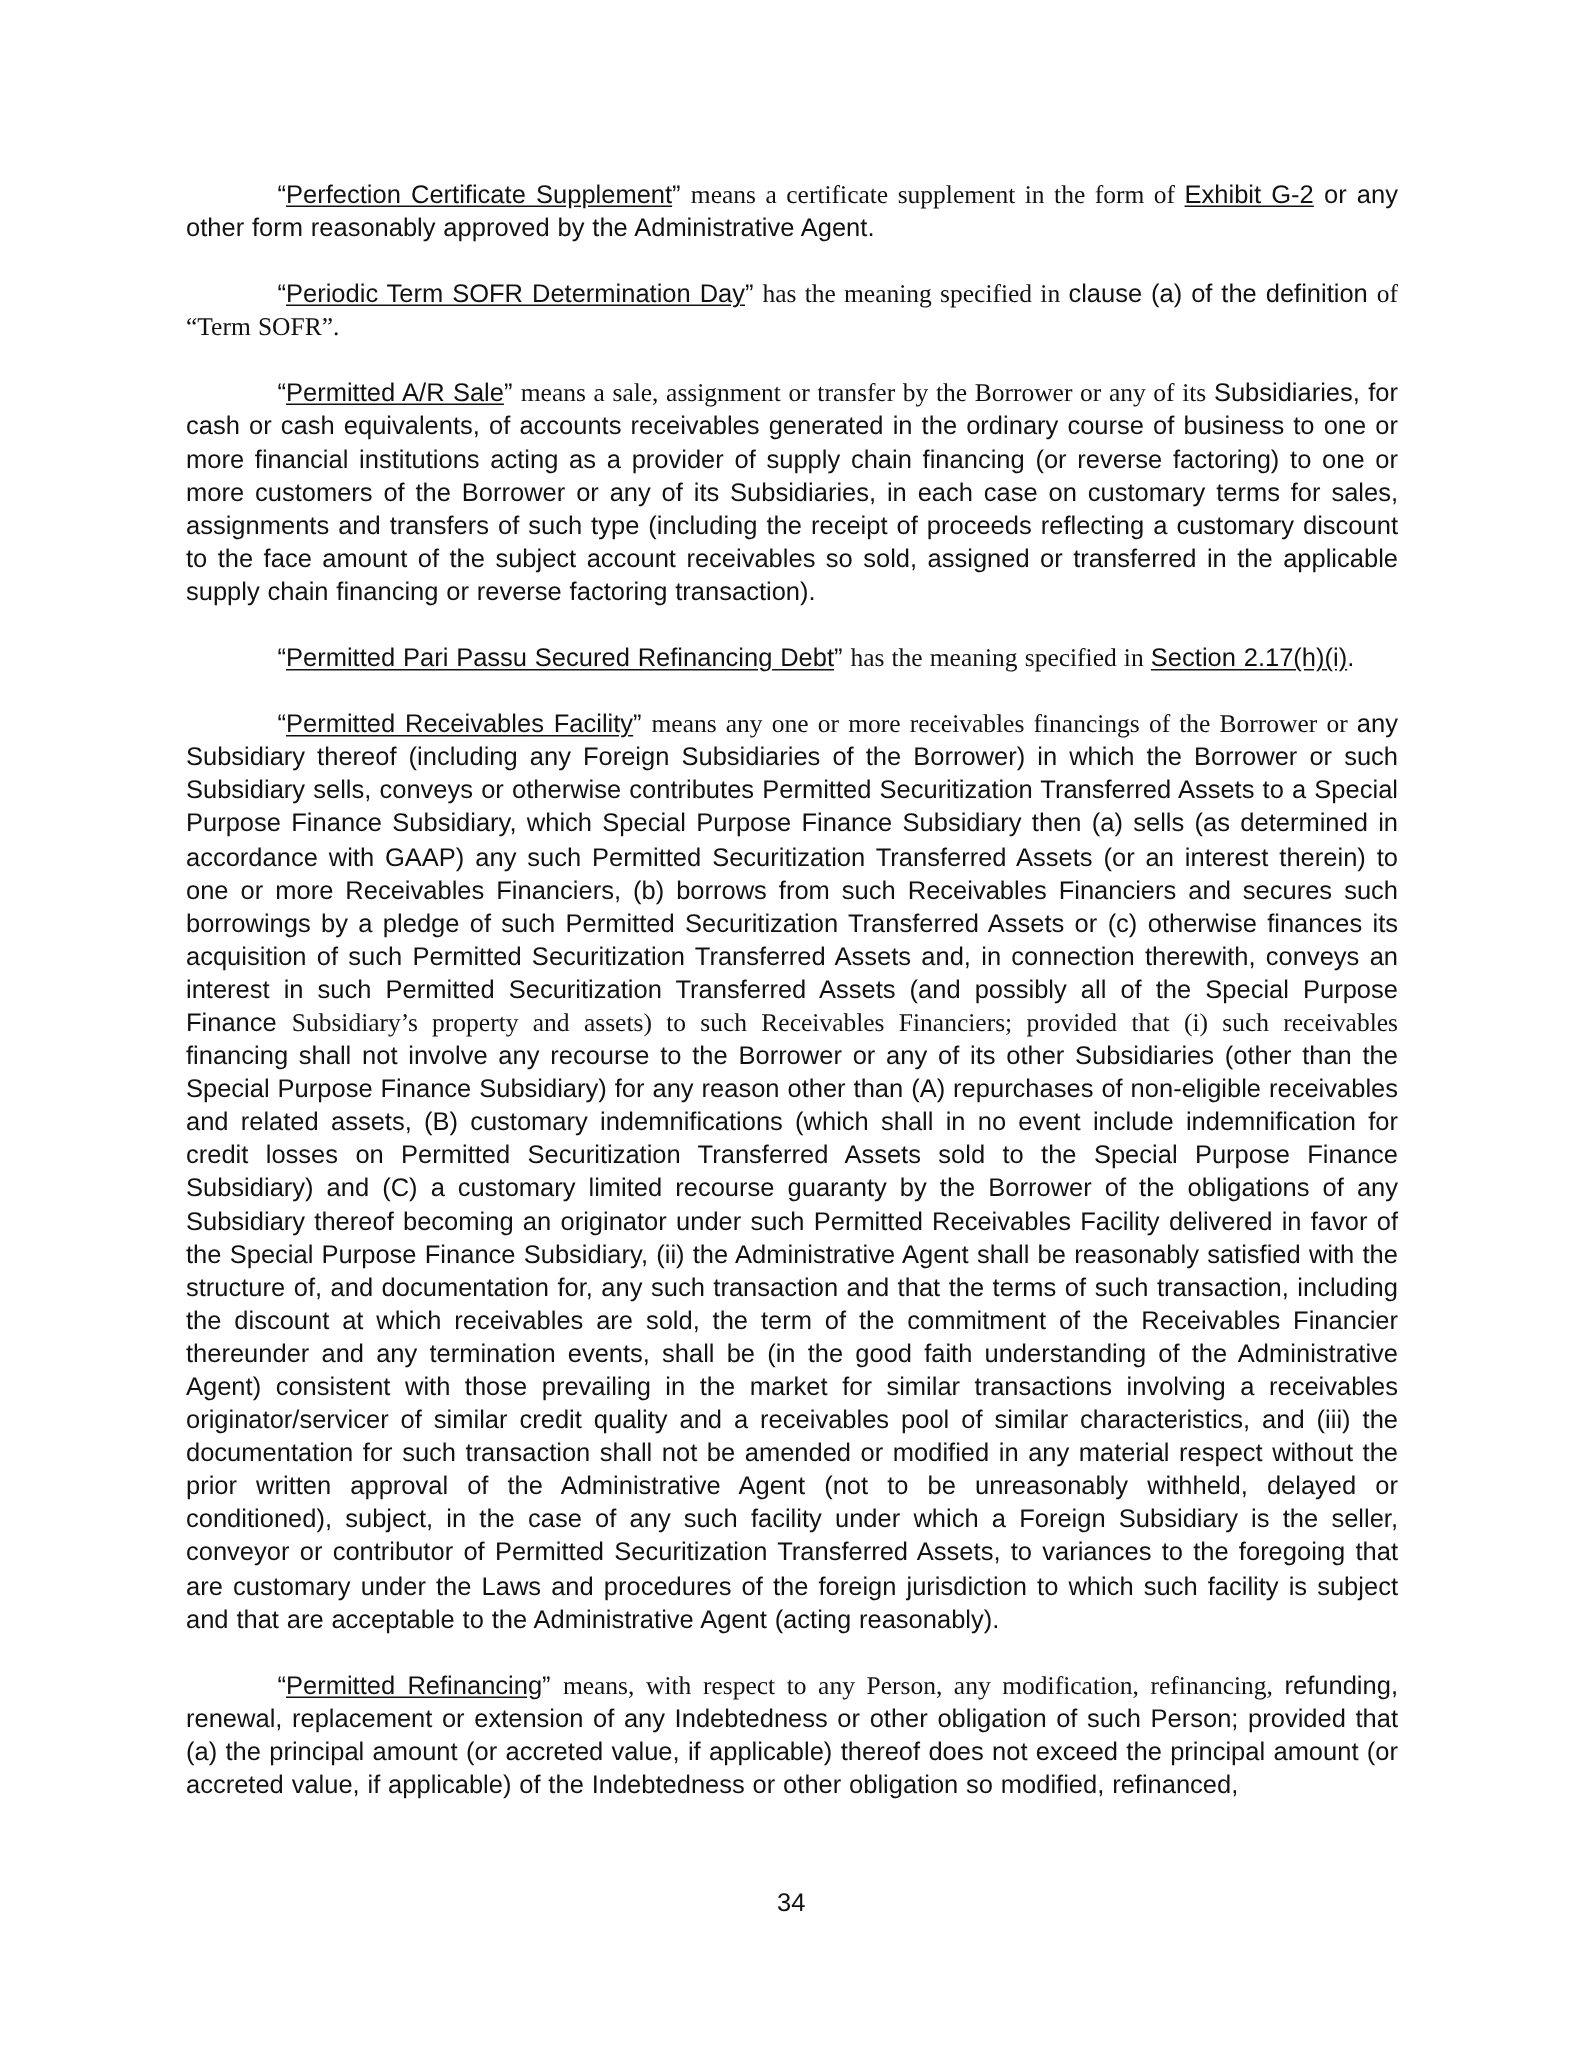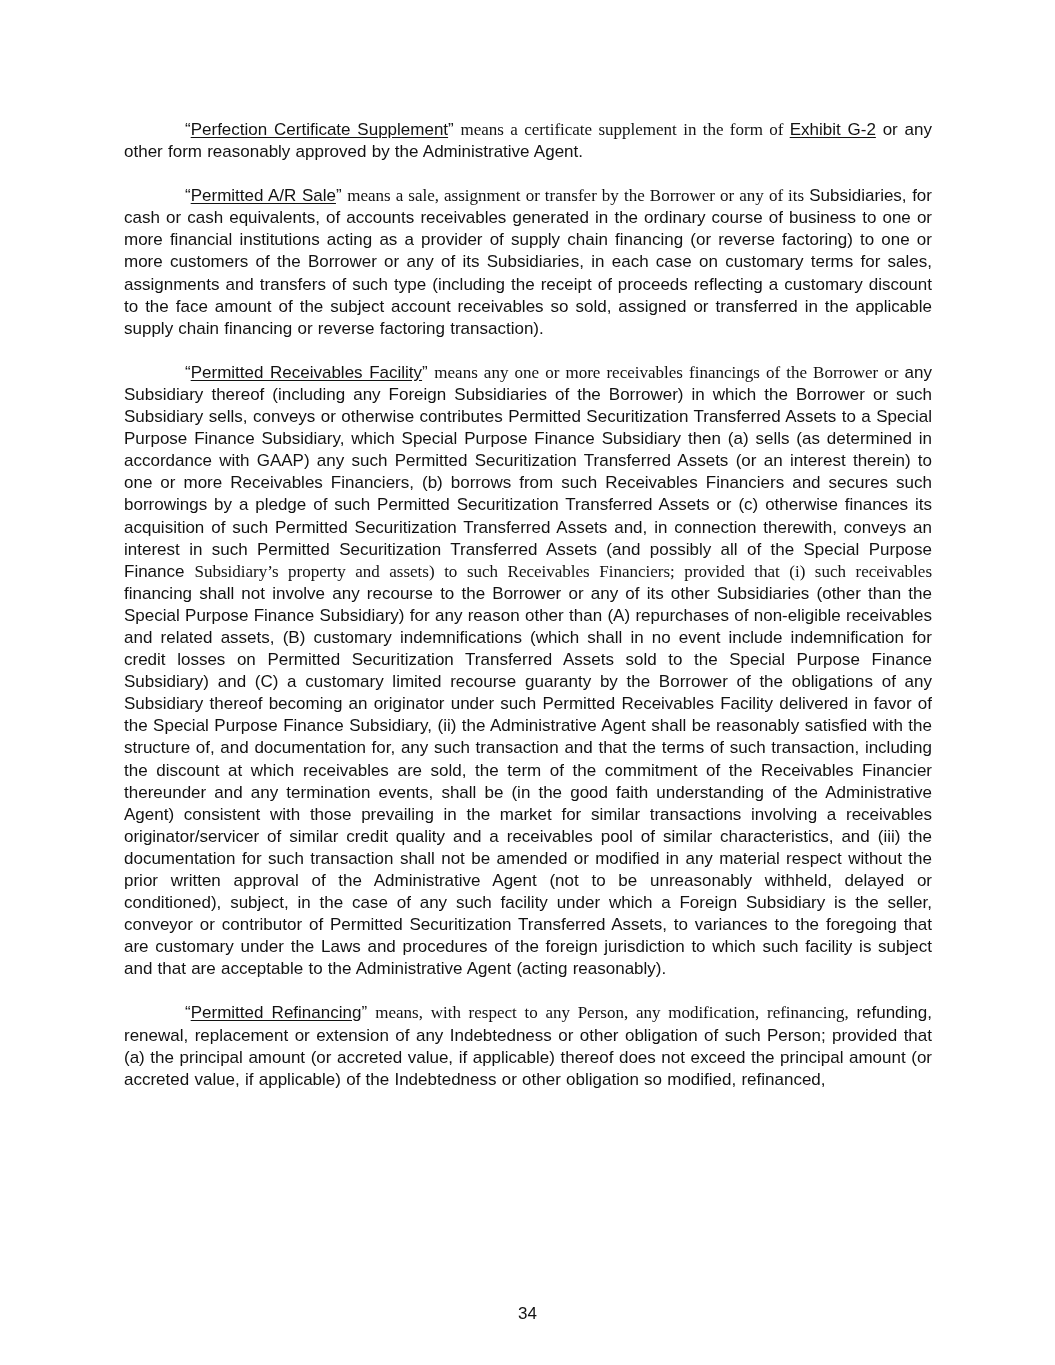--- a/index.html
+++ b/index.html
@@ -29,31 +29,33 @@
     font-size: 17px;
     word-spacing: 0.5px;
   }
   .sans { font-family: "Liberation Sans", sans-serif; }
   .serif { font-family: "Liberation Serif", serif; }
   .u { text-decoration: underline; text-underline-offset: 2px; }
   .footer {
     position: absolute;
     left: 0;
     right: 0;
-    top: 1304px;
+    top: 1259px;
     text-align: center;
     font-family: "Liberation Sans", sans-serif;
     font-size: 17px;
     color: #121212;
   }
 </style>
 </head>
 <body>
 
 <div class="page">
   <div class="content">
       <p class="para"><span class="sans">“</span><span class="sans u">Perfection Certificate Supplement</span><span class="sans">” </span><span class="serif">means a certificate supplement in the form of </span><span class="sans u">Exhibit G-2</span><span class="sans"> or any other form reasonably approved by the Administrative Agent.</span></p>
+      <p class="para"><span class="sans">“</span><span class="sans u">Periodic Term SOFR Determination Day</span><span class="sans">” </span><span class="serif">has the meaning specified in </span><span class="sans">clause (a) of the definition </span><span class="serif">of “Term SOFR”.</span></p>
       <p class="para"><span class="sans">“</span><span class="sans u">Permitted A/R Sale</span><span class="sans">” </span><span class="serif">means a sale, assignment or transfer by the Borrower or any of its </span><span class="sans">Subsidiaries, for cash or cash equivalents, of accounts receivables generated in the ordinary course of business to one or more financial institutions acting as a provider of supply chain financing (or reverse factoring) to one or more customers of the Borrower or any of its Subsidiaries, in each case on customary terms for sales, assignments and transfers of such type (including the receipt of proceeds reflecting a customary discount to the face amount of the subject account receivables so sold, assigned or transferred in the applicable supply chain financing or reverse factoring transaction).</span></p>
+      <p class="para"><span class="sans">“</span><span class="sans u">Permitted Pari Passu Secured Refinancing Debt</span><span class="sans">” </span><span class="serif">has the meaning specified in </span><span class="sans u">Section 2.17(h)(i)</span><span class="sans">.</span></p>
       <p class="para"><span class="sans">“</span><span class="sans u">Permitted Receivables Facility</span><span class="sans">” </span><span class="serif">means any one or more receivables financings of the Borrower or </span><span class="sans">any Subsidiary thereof (including any Foreign Subsidiaries of the Borrower) in which the Borrower or such Subsidiary sells, conveys or otherwise contributes Permitted Securitization Transferred Assets to a Special Purpose Finance Subsidiary, which Special Purpose Finance Subsidiary then (a) sells (as determined in accordance with GAAP) any such Permitted Securitization Transferred Assets (or an interest therein) to one or more Receivables Financiers, (b) borrows from such Receivables Financiers and secures such borrowings by a pledge of such Permitted Securitization Transferred Assets or (c) otherwise finances its acquisition of such Permitted Securitization Transferred Assets and, in connection therewith, conveys an interest in such Permitted Securitization Transferred Assets (and possibly all of the Special Purpose Finance </span><span class="serif">Subsidiary’s property and assets) to such Receivables Financiers; provided that (i) such receivables </span><span class="sans">financing shall not involve any recourse to the Borrower or any of its other Subsidiaries (other than the Special Purpose Finance Subsidiary) for any reason other than (A) repurchases of non-eligible receivables and related assets, (B) customary indemnifications (which shall in no event include indemnification for credit losses on Permitted Securitization Transferred Assets sold to the Special Purpose Finance Subsidiary) and (C) a customary limited recourse guaranty by the Borrower of the obligations of any Subsidiary thereof becoming an originator under such Permitted Receivables Facility delivered in favor of the Special Purpose Finance Subsidiary, (ii) the Administrative Agent shall be reasonably satisfied with the structure of, and documentation for, any such transaction and that the terms of such transaction, including the discount at which receivables are sold, the term of the commitment of the Receivables Financier thereunder and any termination events, shall be (in the good faith understanding of the Administrative Agent) consistent with those prevailing in the market for similar transactions involving a receivables originator/servicer of similar credit quality and a receivables pool of similar characteristics, and (iii) the documentation for such transaction shall not be amended or modified in any material respect without the prior written approval of the Administrative Agent (not to be unreasonably withheld, delayed or conditioned), subject, in the case of any such facility under which a Foreign Subsidiary is the seller, conveyor or contributor of Permitted Securitization Transferred Assets, to variances to the foregoing that are customary under the Laws and procedures of the foreign jurisdiction to which such facility is subject and that are acceptable to the Administrative Agent (acting reasonably).</span></p>
       <p class="para"><span class="sans">“</span><span class="sans u">Permitted Refinancing</span><span class="sans">” </span><span class="serif">means, with respect to any Person, any modification, refinancing, </span><span class="sans">refunding, renewal, replacement or extension of any Indebtedness or other obligation of such Person; provided that (a) the principal amount (or accreted value, if applicable) thereof does not exceed the principal amount (or accreted value, if applicable) of the Indebtedness or other obligation so modified, refinanced,</span></p>
     </div>
   <div class="footer">34</div>
 </div>
 
 </body></html>

